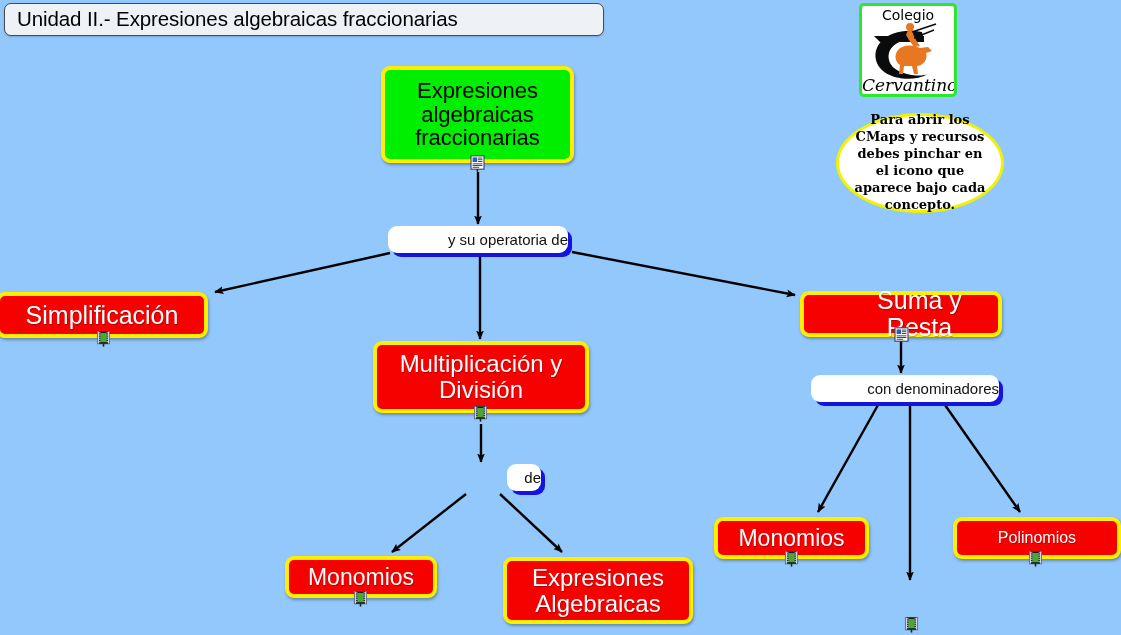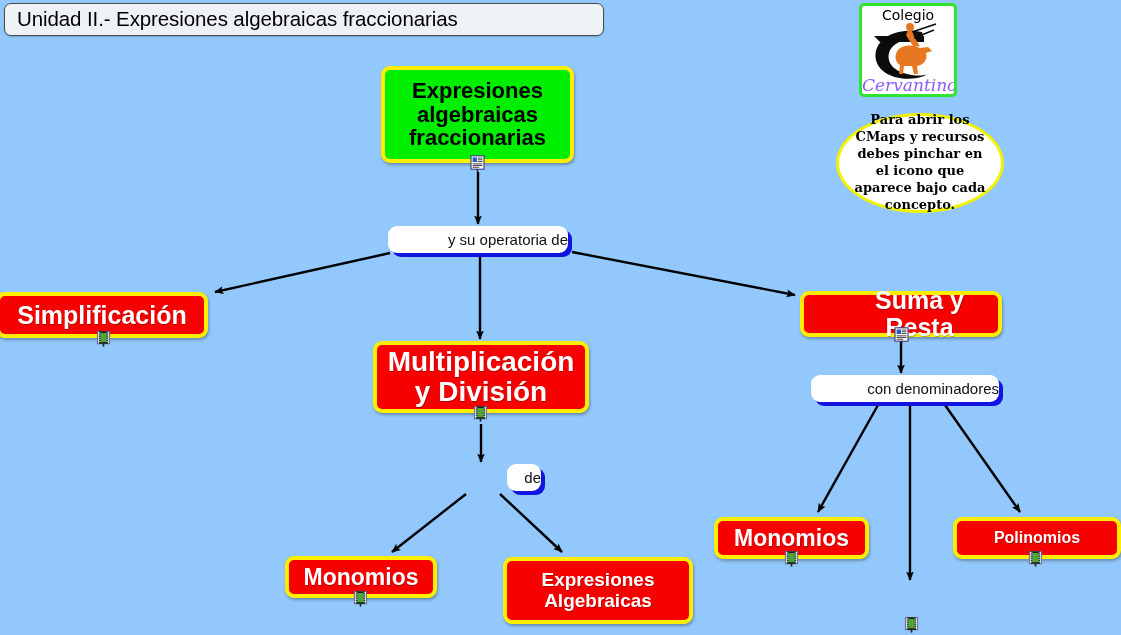--- a/index.html
+++ b/index.html
@@ -49,21 +49,21 @@
   
   .node {
     position: absolute;
     box-sizing: border-box;
     border: 4px solid #ffee00;
     border-radius: 9px;
     display: flex;
     align-items: center;
     justify-content: center;
     text-align: center;
-    font-weight: bold;
+    font-weight: normal;
     box-shadow: 1px 2px 3px rgba(0,0,0,0.30);
   }
   .node.red {
     background: #f60000;
     color: #ffffff;
   }
   .node.green {
     background: #00ee00;
     color: #000000;
   }
@@ -120,21 +120,21 @@
   }
   .logo-bottom-text {
     position: absolute;
     bottom: -1px;
     left: 0;
     width: 100%;
     text-align: center;
     font-family: "DejaVu Serif", serif;
     font-style: italic;
     font-size: 17px;
-    color: #8b5cf6;
+    color: #000000;
     z-index: 3;
   }
 
   
   .note-ellipse {
     position: absolute;
     box-sizing: border-box;
     background: #ffffff;
     border: 3px solid #f2f200;
     border-radius: 50%;
@@ -245,21 +245,21 @@
     <rect x="4.3" y="8.8" width="1.0" height="1.3" fill="#e8e8e8"></rect>
     <rect x="4.3" y="11.0" width="1.0" height="1.3" fill="#e8e8e8"></rect>
     <rect x="11.7" y="2.2" width="1.0" height="1.3" fill="#e8e8e8"></rect>
     <rect x="11.7" y="4.4" width="1.0" height="1.3" fill="#e8e8e8"></rect>
     <rect x="11.7" y="6.6" width="1.0" height="1.3" fill="#e8e8e8"></rect>
     <rect x="11.7" y="8.8" width="1.0" height="1.3" fill="#e8e8e8"></rect>
     <rect x="11.7" y="11.0" width="1.0" height="1.3" fill="#e8e8e8"></rect>
     <rect x="7.7" y="13.8" width="1.6" height="2.8" fill="#222"></rect>
   </svg>
 
-  <div class="node red" style="left:373px; top:341px; width:216px; height:72px; font-size:28px;">
+  <div class="node red" style="left:373px; top:341px; width:216px; height:72px; font-size:24px;">
     <span class="label">Multiplicación y División</span>
   </div>
   <svg class="res-icon" style="left:472px; top:405px;" viewBox="0 0 17 17">
     <rect x="2.4" y="1.4" width="12.2" height="12.4" fill="#c9d6e8" stroke="#5a6a80" stroke-width="0.9"></rect>
     <rect x="4.0" y="1.4" width="9.0" height="12.4" fill="#1a1a1a"></rect>
     <rect x="5.4" y="3.0" width="6.2" height="9.2" fill="#4aa832"></rect>
     <rect x="4.3" y="2.2" width="1.0" height="1.3" fill="#e8e8e8"></rect>
     <rect x="4.3" y="4.4" width="1.0" height="1.3" fill="#e8e8e8"></rect>
     <rect x="4.3" y="6.6" width="1.0" height="1.3" fill="#e8e8e8"></rect>
     <rect x="4.3" y="8.8" width="1.0" height="1.3" fill="#e8e8e8"></rect>
@@ -308,21 +308,21 @@
     <rect x="4.3" y="8.8" width="1.0" height="1.3" fill="#e8e8e8"></rect>
     <rect x="4.3" y="11.0" width="1.0" height="1.3" fill="#e8e8e8"></rect>
     <rect x="11.7" y="2.2" width="1.0" height="1.3" fill="#e8e8e8"></rect>
     <rect x="11.7" y="4.4" width="1.0" height="1.3" fill="#e8e8e8"></rect>
     <rect x="11.7" y="6.6" width="1.0" height="1.3" fill="#e8e8e8"></rect>
     <rect x="11.7" y="8.8" width="1.0" height="1.3" fill="#e8e8e8"></rect>
     <rect x="11.7" y="11.0" width="1.0" height="1.3" fill="#e8e8e8"></rect>
     <rect x="7.7" y="13.8" width="1.6" height="2.8" fill="#222"></rect>
   </svg>
 
-  <div class="node red" style="left:503px; top:557px; width:190px; height:67px; font-size:19px;">
+  <div class="node red" style="left:503px; top:557px; width:190px; height:67px; font-size:24px;">
     <span class="label">Expresiones Algebraicas</span>
   </div>
 
   <div class="node red" style="left:714px; top:517px; width:155px; height:42px; font-size:23px;">
     <span class="label">Monomios</span>
   </div>
   <svg class="res-icon" style="left:783px; top:550px;" viewBox="0 0 17 17">
     <rect x="2.4" y="1.4" width="12.2" height="12.4" fill="#c9d6e8" stroke="#5a6a80" stroke-width="0.9"></rect>
     <rect x="4.0" y="1.4" width="9.0" height="12.4" fill="#1a1a1a"></rect>
     <rect x="5.4" y="3.0" width="6.2" height="9.2" fill="#4aa832"></rect>

